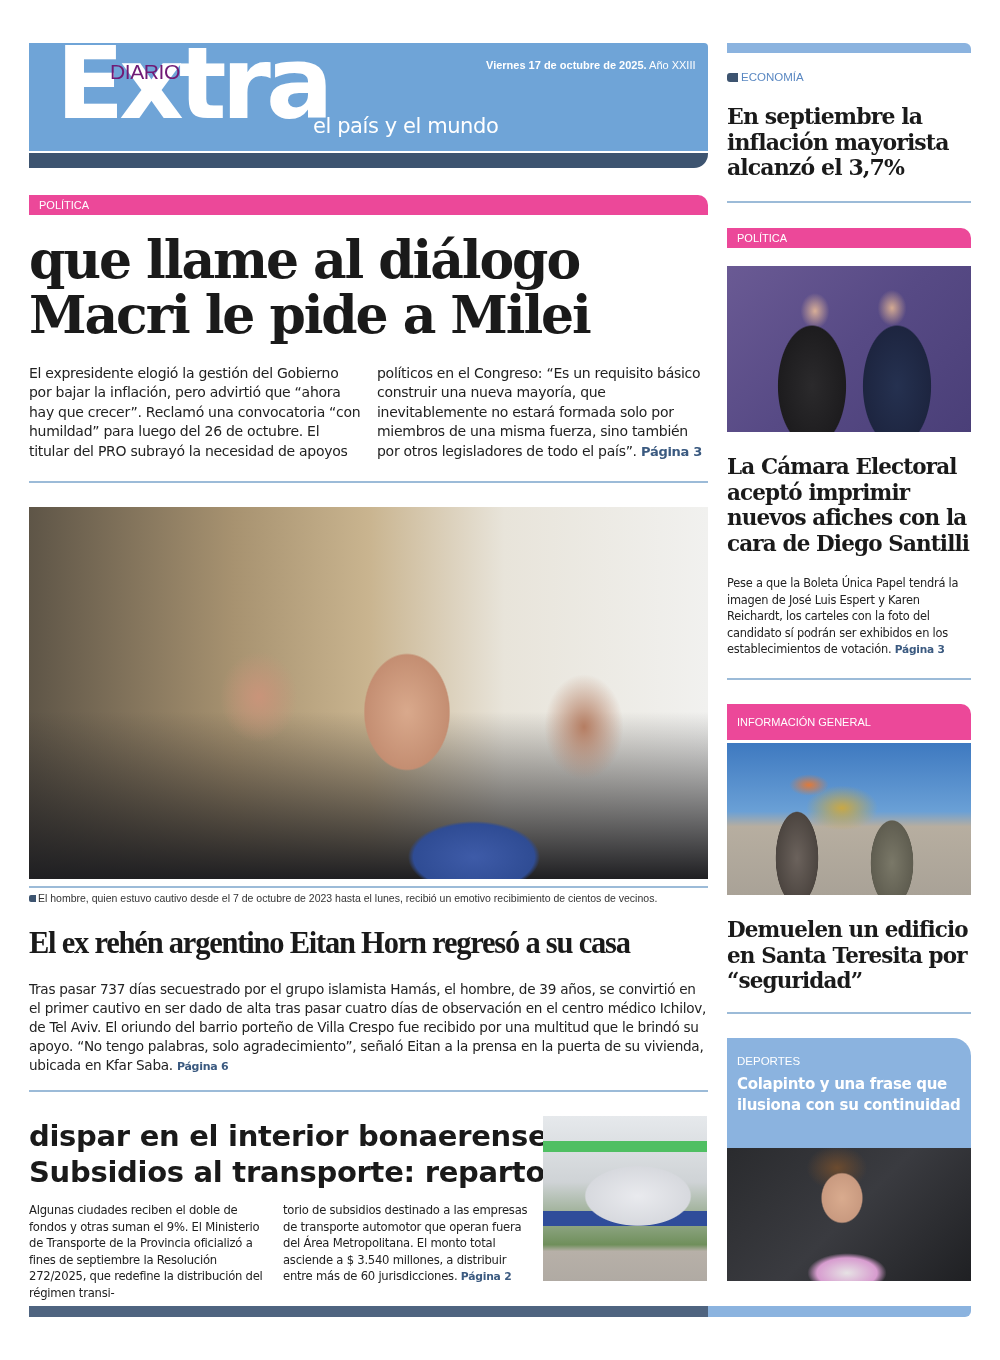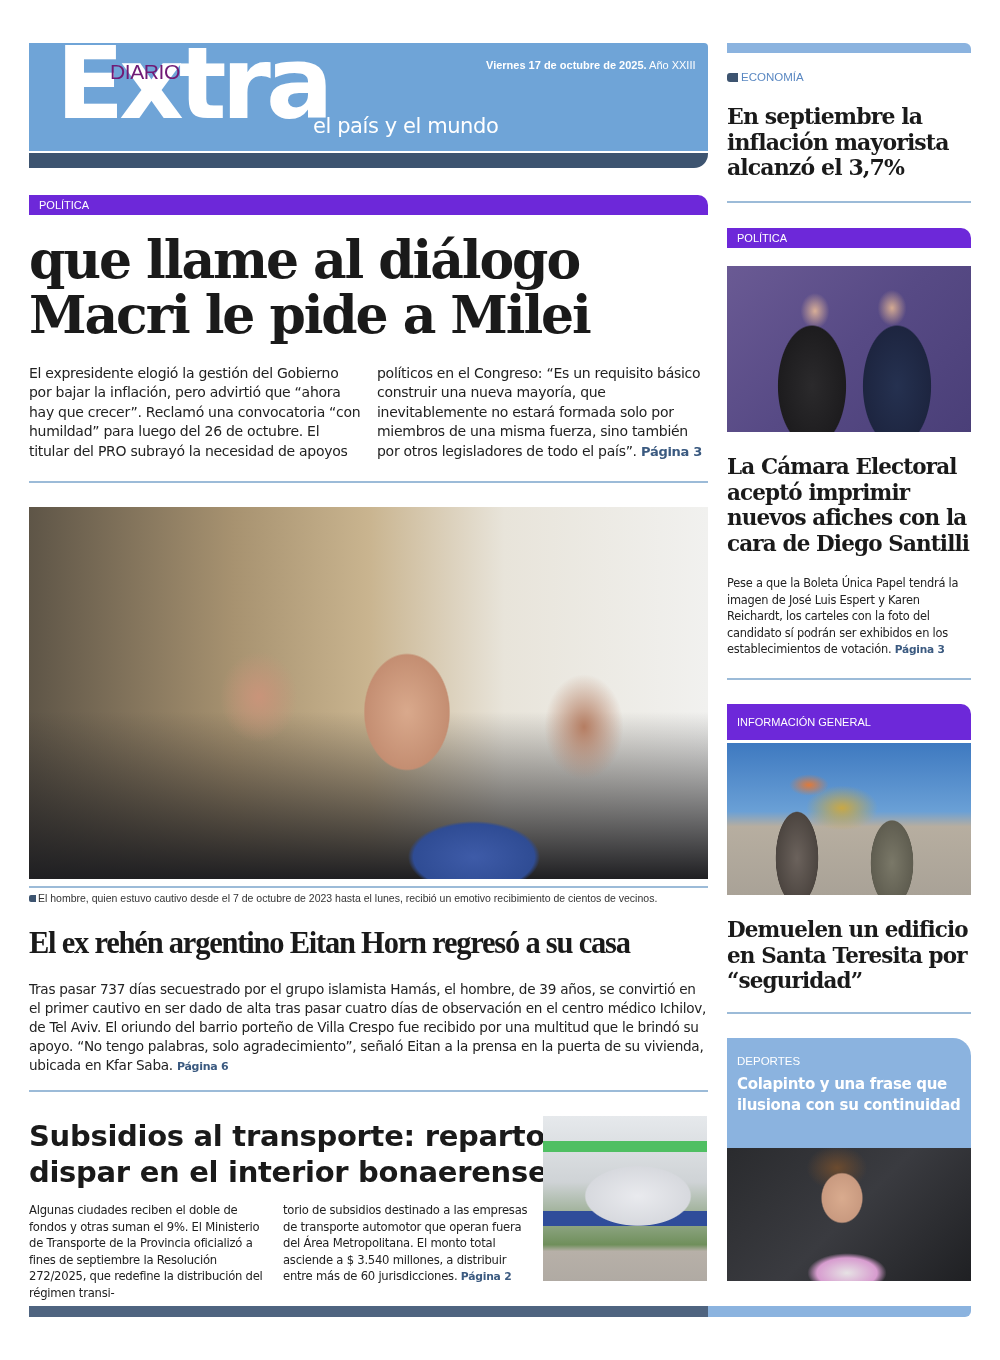--- a/index.html
+++ b/index.html
@@ -12,21 +12,21 @@
   .masthead { left: 29px; top: 43px; width: 679px; height: 110px; background: #6fa4d7; border-top-right-radius: 4px; }
   .masthead-bar { left: 29px; top: 153px; width: 679px; height: 15px; background: #3d5470; border-bottom-right-radius: 14px; }
   .mast-white-line { left: 29px; top: 151px; width: 679px; height: 3px; background: #ffffff; }
   .logo-extra { left: 56px; top: 34px; font-family: "DejaVu Sans", sans-serif; font-weight: bold; font-size: 100px; color: #ffffff; letter-spacing: -0.05em; line-height: 1; }
   .logo-diario { left: 110px; top: 60px; font-family: "Liberation Sans", sans-serif; font-size: 21px; color: #701a75; letter-spacing: -0.02em; }
   .tagline { left: 313px; top: 114px; font-family: "DejaVu Sans", sans-serif; font-size: 21px; color: #ffffff; letter-spacing: -0.02em; }
   .dateline { left: 486px; top: 59px; font-size: 11px; color: #ffffff; }
   .dateline b { font-weight: bold; }
 
   
-  .section-bar { background: #6d28d9; border-top-right-radius: 10px; color: #ffffff; font-size: 11px; padding-left: 10px; display: flex; align-items: center; text-transform: uppercase; }
+  .section-bar { background: #ec4899; border-top-right-radius: 10px; color: #ffffff; font-size: 11px; padding-left: 10px; display: flex; align-items: center; text-transform: uppercase; }
 
   .rule { background: #9cbbd8; height: 2px; }
   .body-text { font-family: "DejaVu Sans", sans-serif; font-size: 14px; line-height: 19.4px; color: #222; letter-spacing: -0.02em; }
   .body-small { font-family: "DejaVu Sans", sans-serif; font-size: 11.6px; line-height: 16.6px; color: #222; letter-spacing: -0.02em; }
   .page-ref { color: #3b5a80; font-weight: bold; font-size: 0.93em; }
 
   
   .photo { overflow: hidden; }
   .photo-hostage { left: 29px; top: 507px; width: 679px; height: 372px;
     background:
@@ -101,22 +101,22 @@
   <span style="display:inline-block;width:7px;height:7px;background:#3d5470;border-radius:2px 0 0 2px;margin-right:2px;"></span><span>El hombre, quien estuvo cautivo desde el 7 de octubre de 2023 hasta el lunes, recibió un emotivo recibimiento de cientos de vecinos.</span>
 </div>
 <div class="abs serif" style="left:29px;top:924px;font-size:30.5px;line-height:38px;white-space:nowrap;font-family:Liberation Serif, serif;">El ex rehén argentino Eitan Horn regresó a su casa</div>
 <div class="abs body-text" style="left:29px;top:980px;width:680px;font-size:13.6px;line-height:19px;">
   <span>Tras pasar 737 días secuestrado por el grupo islamista Hamás, el hombre, de 39 años, se convirtió en el primer cautivo en ser dado de alta tras pasar cuatro días de observación en el centro médico Ichilov, de Tel Aviv. El oriundo del barrio porteño de Villa Crespo fue recibido por una multitud que le brindó su apoyo. “No tengo palabras, solo agradecimiento”, señaló Eitan a la prensa en la puerta de su vivienda, ubicada en Kfar Saba.</span>
   <span class="page-ref" style="font-size:11px;">Página 6</span>
 </div>
 <div class="abs rule" style="left:29px;top:1090px;width:679px;"></div>
 
 <div class="abs sans" style="left:29px;top:1118px;font-size:29px;line-height:36px;font-weight:bold;color:#1a1a1a;letter-spacing:-0.01em;">
+  <div>dispar en el interior bonaerense</div>
   <div>Subsidios al transporte: reparto</div>
-  <div>dispar en el interior bonaerense</div>
 </div>
 <div class="abs body-small" style="left:29px;top:1202px;width:238px;">Algunas ciudades reciben el doble de fondos y otras suman el 9%. El Ministerio de Transporte de la Provincia oficializó a fines de septiembre la Resolución 272/2025, que redefine la distribución del régimen transi-</div>
 <div class="abs body-small" style="left:283px;top:1202px;width:245px;">
   <span>torio de subsidios destinado a las empresas de transporte automotor que operan fuera del Área Metropolitana. El monto total asciende a $ 3.540 millones, a distribuir entre más de 60 jurisdicciones.</span>
   <span class="page-ref">Página 2</span>
 </div>
 <div class="abs photo photo-bus"></div>
 
 <div class="abs" style="left:727px;top:43px;width:244px;height:10px;background:#8bb3df;border-top-right-radius:6px;"></div>
 <div class="abs" style="left:727px;top:71px;display:flex;align-items:center;font-size:11.5px;color:#5a88c2;">

